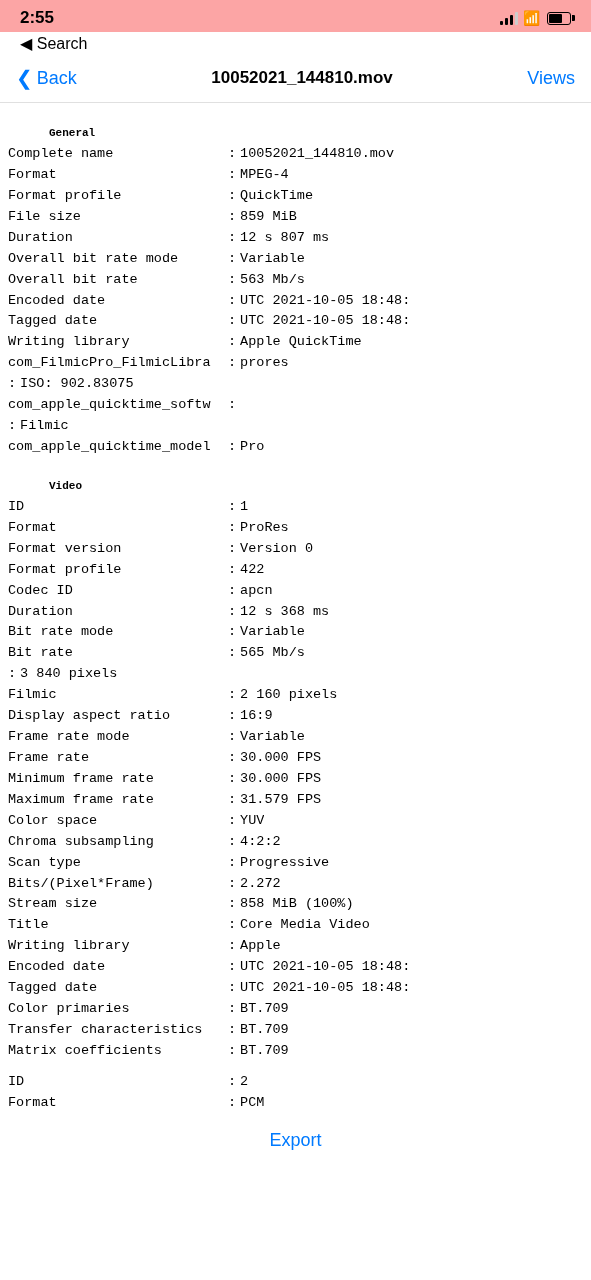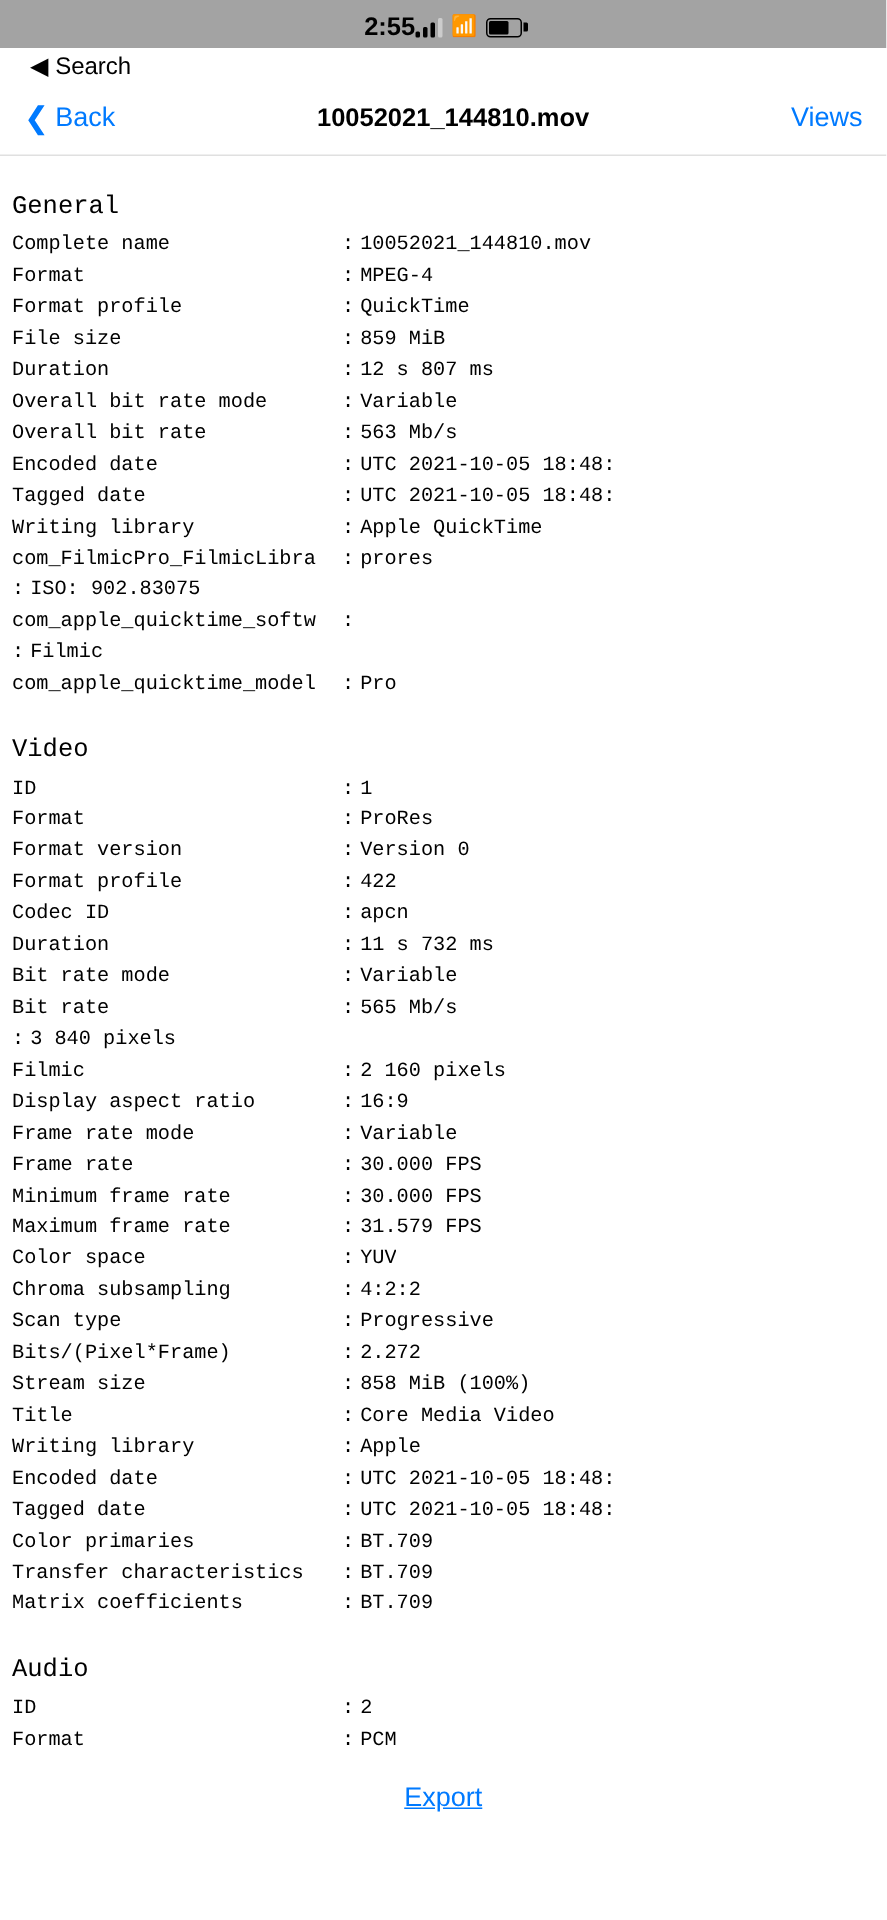--- a/index.html
+++ b/index.html
@@ -8,24 +8,24 @@
       font-family: -apple-system, BlinkMacSystemFont, 'Courier New', monospace;
       background: #ffffff;
       width: 591px;
       min-height: 1280px;
       overflow-x: hidden;
     }
 
     
     .status-bar {
       display: flex;
-      justify-content: center;
+      justify-content: space-between;
       align-items: center;
       padding: 8px 20px 4px 20px;
-      background: #a3a3a3;
+      background: #fca5a5;
     }
     .status-time {
       font-family: -apple-system, BlinkMacSystemFont, sans-serif;
       font-size: 17px;
       font-weight: 600;
       color: #000;
     }
     .status-icons {
       display: flex;
       align-items: center;
@@ -124,25 +124,26 @@
     .content {
       padding: 12px 8px 80px 8px;
       font-family: 'Courier New', Courier, monospace;
       font-size: 13.5px;
       line-height: 1.55;
       color: #000;
       overflow-x: hidden;
     }
 
     .section-title {
-      font-weight: normal;
+      font-weight: bold;
       margin-top: 10px;
       margin-bottom: 2px;
       font-family: 'Courier New', Courier, monospace;
-      font-size: 17px;
+      font-size: 11px;
+      margin-left: 41px;
     }
 
     .info-row {
       display: flex;
       flex-wrap: nowrap;
     }
     .info-key {
       white-space: nowrap;
       min-width: 220px;
     }
@@ -164,21 +165,20 @@
       text-align: center;
       padding: 16px 0 8px 0;
     }
     .export-btn {
       font-family: -apple-system, BlinkMacSystemFont, sans-serif;
       font-size: 18px;
       color: #007AFF;
       background: none;
       border: none;
       cursor: pointer;
-      text-decoration: underline;
     }
   </style>
 </head>
 <body>
 
 <div class="status-bar">
   <span class="status-time">2:55</span>
   <div class="status-icons">
     <div class="signal-bars">
       <div class="signal-bar" style="height:4px;"></div>
@@ -309,21 +309,21 @@
         <span class="info-val">422</span>
       </div>
       <div class="info-row">
         <span class="info-key">Codec ID</span>
         <span class="info-sep"> : </span>
         <span class="info-val">apcn</span>
       </div>
       <div class="info-row">
         <span class="info-key">Duration</span>
         <span class="info-sep"> : </span>
-        <span class="info-val">11 s 732 ms</span>
+        <span class="info-val">12 s 368 ms</span>
       </div>
       <div class="info-row">
         <span class="info-key">Bit rate mode</span>
         <span class="info-sep"> : </span>
         <span class="info-val">Variable</span>
       </div>
       <div class="info-row">
         <span class="info-key">Bit rate</span>
         <span class="info-sep"> : </span>
         <span class="info-val">565 Mb/s</span>
@@ -419,21 +419,20 @@
       </div>
       <div class="info-row">
         <span class="info-key">Matrix coefficients</span>
         <span class="info-sep"> : </span>
         <span class="info-val">BT.709</span>
       </div>
     </div>
 
   <div class="spacer"></div>
 
-  <div class="section-title">Audio</div>
   <div id="audio-rows">
       <div class="info-row">
         <span class="info-key">ID</span>
         <span class="info-sep"> : </span>
         <span class="info-val">2</span>
       </div>
       <div class="info-row">
         <span class="info-key">Format</span>
         <span class="info-sep"> : </span>
         <span class="info-val">PCM</span>

